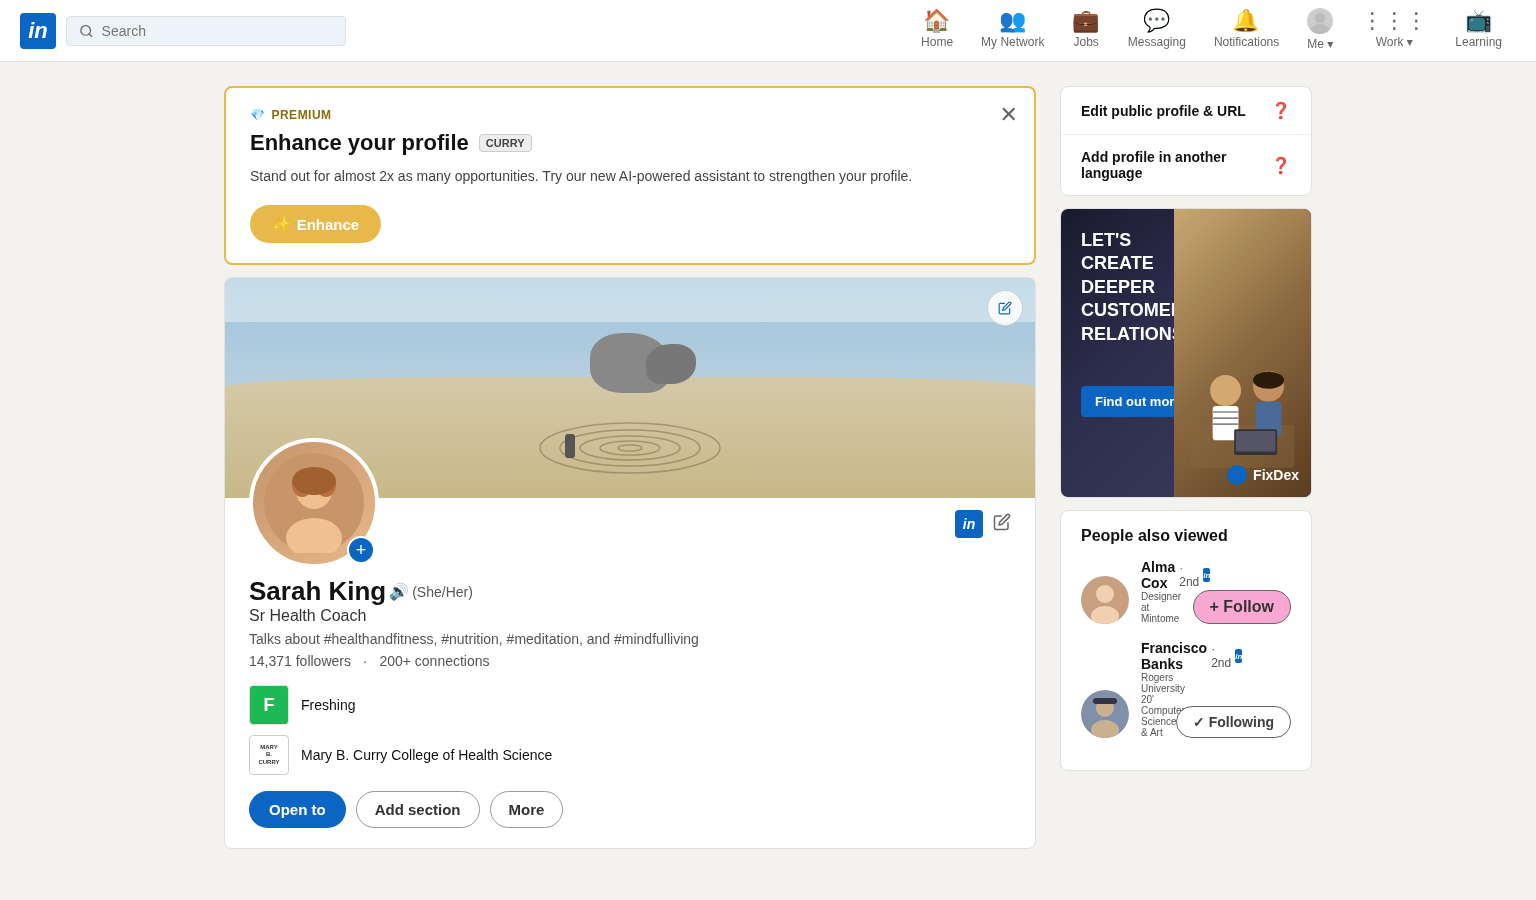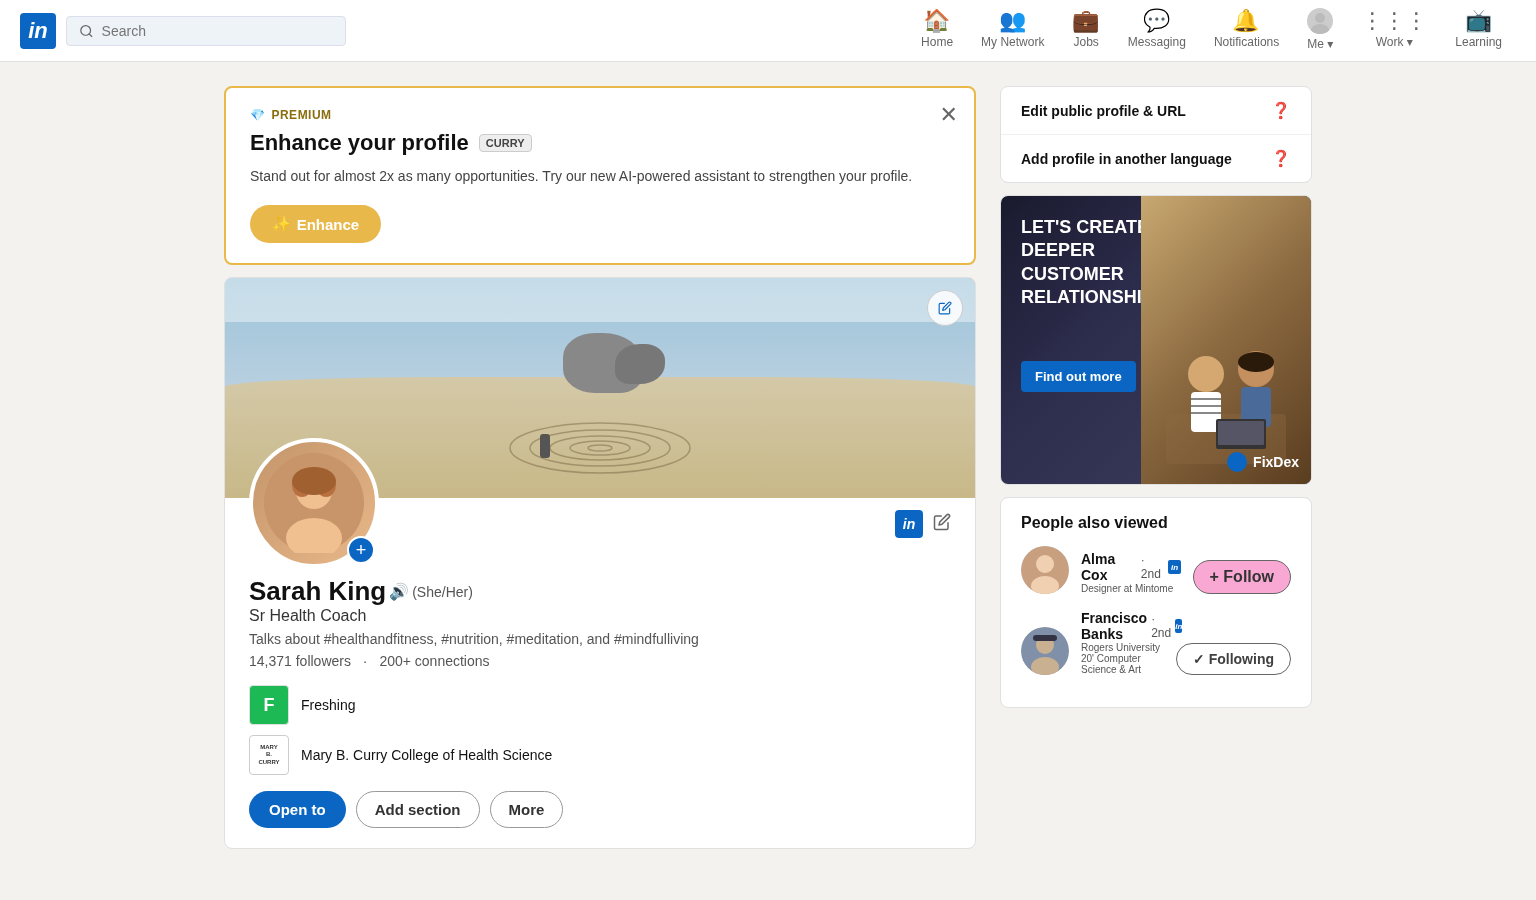--- a/index.html
+++ b/index.html
@@ -74,21 +74,21 @@
 
     
     .page-layout {
       display: flex;
       max-width: 1128px;
       margin: 24px auto;
       gap: 24px;
       padding: 0 20px;
     }
     .main-col { flex: 1; min-width: 0; display: flex; flex-direction: column; gap: 12px; }
-    .side-col { width: 312px; flex-shrink: 0; display: flex; flex-direction: column; gap: 12px; }
+    .side-col { width: 252px; flex-shrink: 0; display: flex; flex-direction: column; gap: 12px; }
 
     
     .premium-banner {
       background: #fff;
       border: 2px solid #e8b84b;
       border-radius: 8px;
       padding: 20px 24px;
       position: relative;
     }
     .premium-label {

